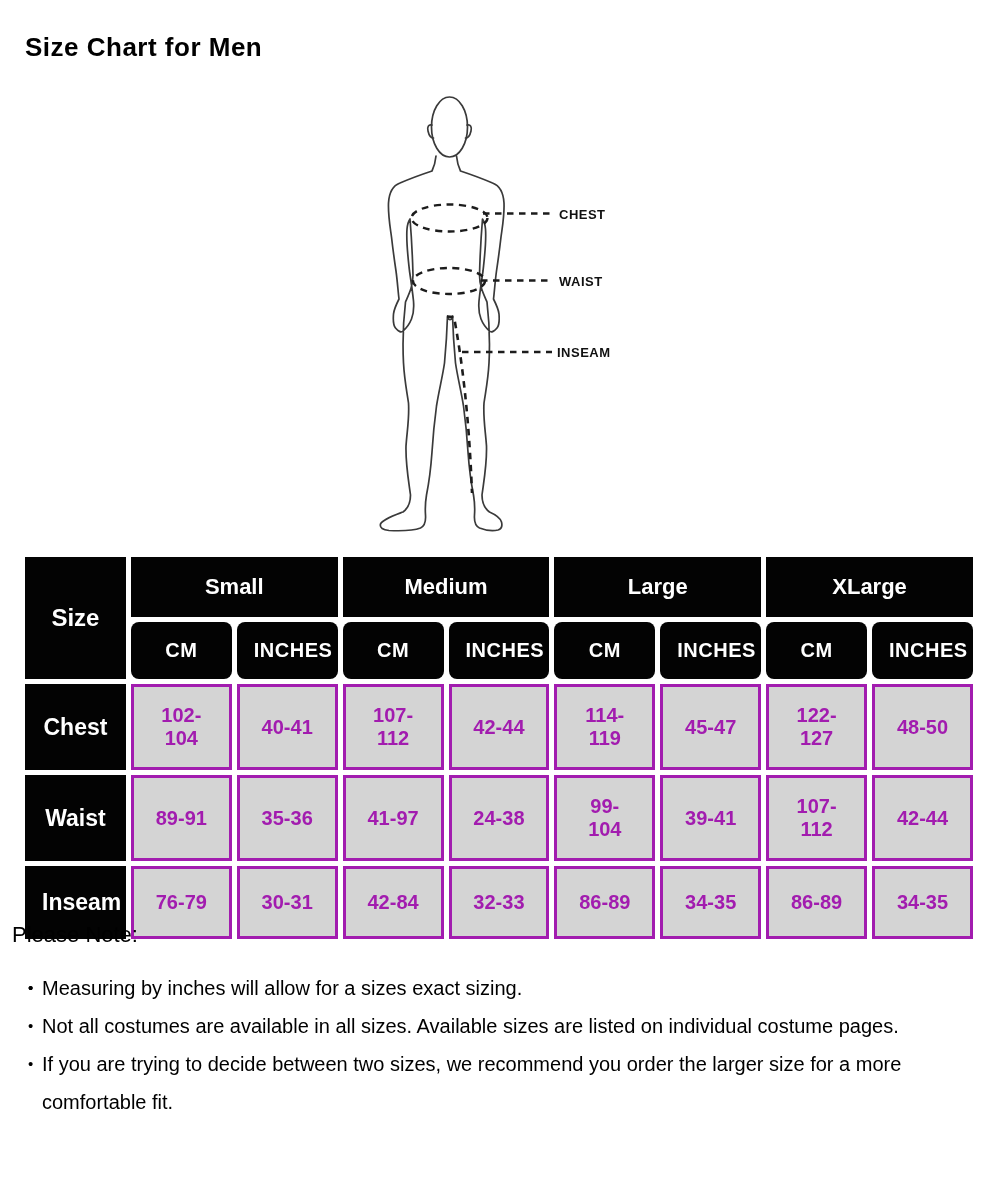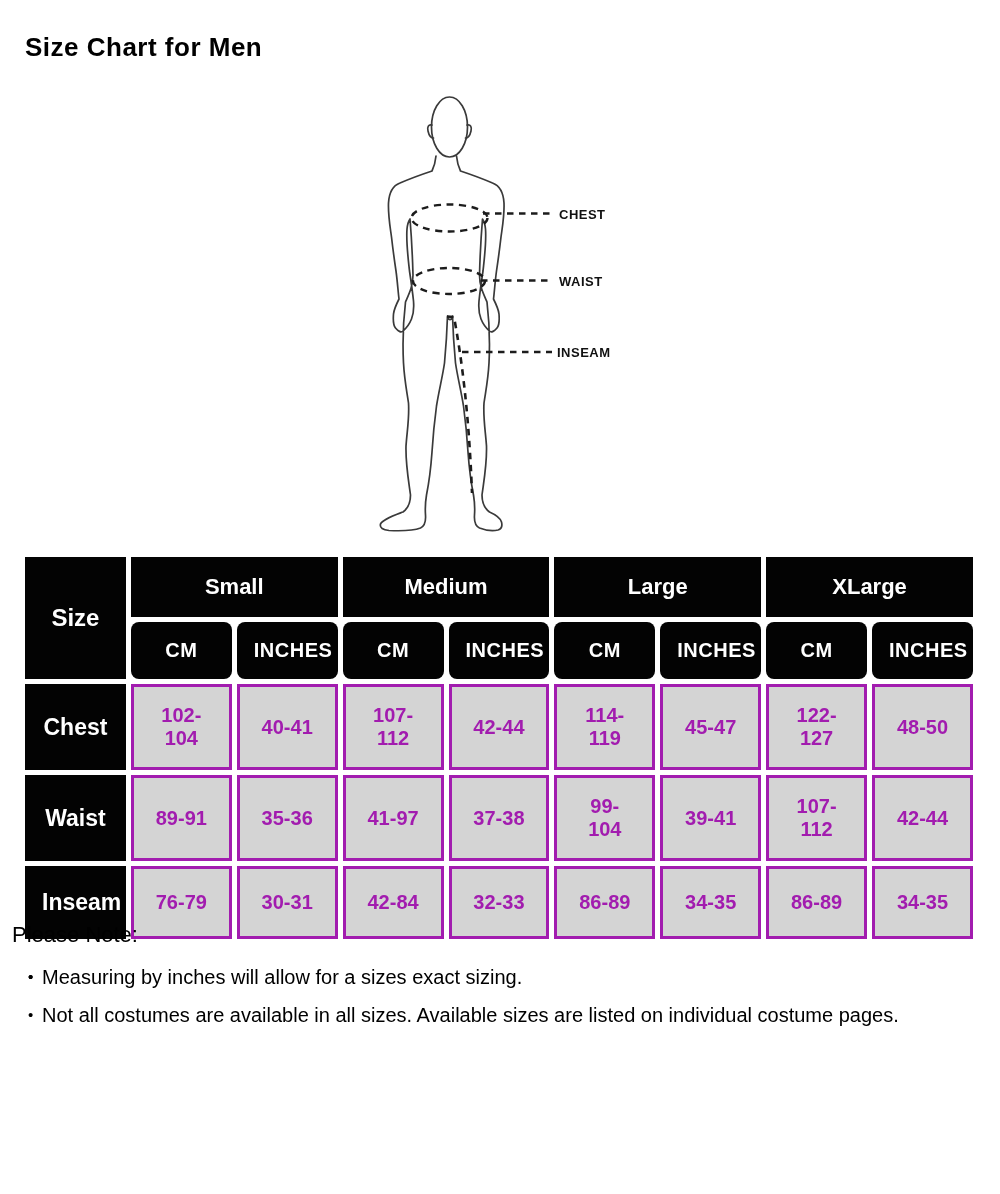--- a/index.html
+++ b/index.html
@@ -31,21 +31,21 @@
   .grp-h { height:45px; font-size:22px; }
   .unit-h { height:39px; font-size:20px; letter-spacing:0.5px;border-radius:8px; }
   .corner-h { font-size:24px; }
   .row-h { height:73px; font-size:23px; }
   td.data-cell {
     background:#d4d4d4; border:3px solid #a21caf; height:73px;
     font-size:20px; color:#a21caf; font-weight:bold;
   }
 
   .notes { position:absolute; left:12px; top:920px; width:968px; }
-  .notes-heading { font-size:22px; line-height:30px; margin:0 0 8px 0; font-weight:normal; }
+  .notes-heading { font-size:22px; line-height:30px; margin:0 0 19px 0; font-weight:normal; }
   .note-item { position:relative; padding-left:30px; }
   .note-item::before {
     content:"\2022"; position:absolute; left:16px; top:0;
     font-size:15px; line-height:38px;
   }
   .note-line { font-size:20px; line-height:38px; white-space:nowrap; }
 </style>
 </head>
 <body>
 
@@ -165,21 +165,21 @@
       <td class="data-cell">114-119</td>
       <td class="data-cell">45-47</td>
       <td class="data-cell">122-127</td>
       <td class="data-cell">48-50</td>
     </tr>
     <tr>
       <th class="blk row-h">Waist</th>
       <td class="data-cell">89-91</td>
       <td class="data-cell">35-36</td>
       <td class="data-cell">41-97</td>
-      <td class="data-cell">37-38</td>
+      <td class="data-cell">24-38</td>
       <td class="data-cell">99-104</td>
       <td class="data-cell">39-41</td>
       <td class="data-cell">107-112</td>
       <td class="data-cell">42-44</td>
     </tr>
     <tr>
       <th class="blk row-h">Inseam</th>
       <td class="data-cell">76-79</td>
       <td class="data-cell">30-31</td>
       <td class="data-cell">42-84</td>
@@ -196,13 +196,17 @@
 <div class="notes">
   <p class="notes-heading">Please Note:</p>
   <div class="note-item">
   </div>
   <div class="note-item">
     <div class="note-line">Measuring by inches will allow for a sizes exact sizing.</div>
   </div>
   <div class="note-item">
     <div class="note-line">Not all costumes are available in all sizes. Available sizes are listed on individual costume pages.</div>
   </div>
+  <div class="note-item">
+    <div class="note-line">If you are trying to decide between two sizes, we recommend you order the larger size for a more</div>
+    <div class="note-line">comfortable fit.</div>
+  </div>
 </div>
 
 </body></html>

